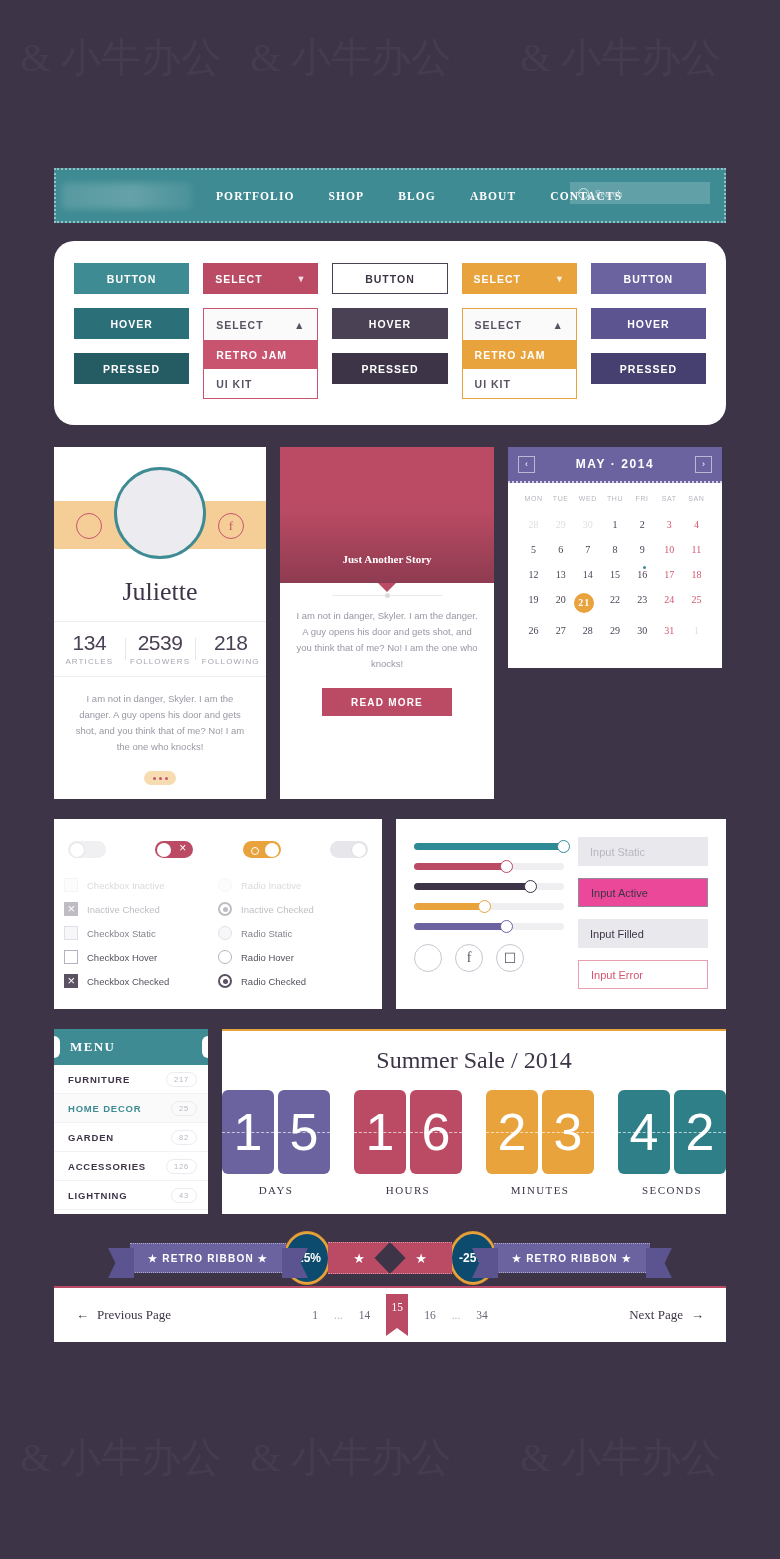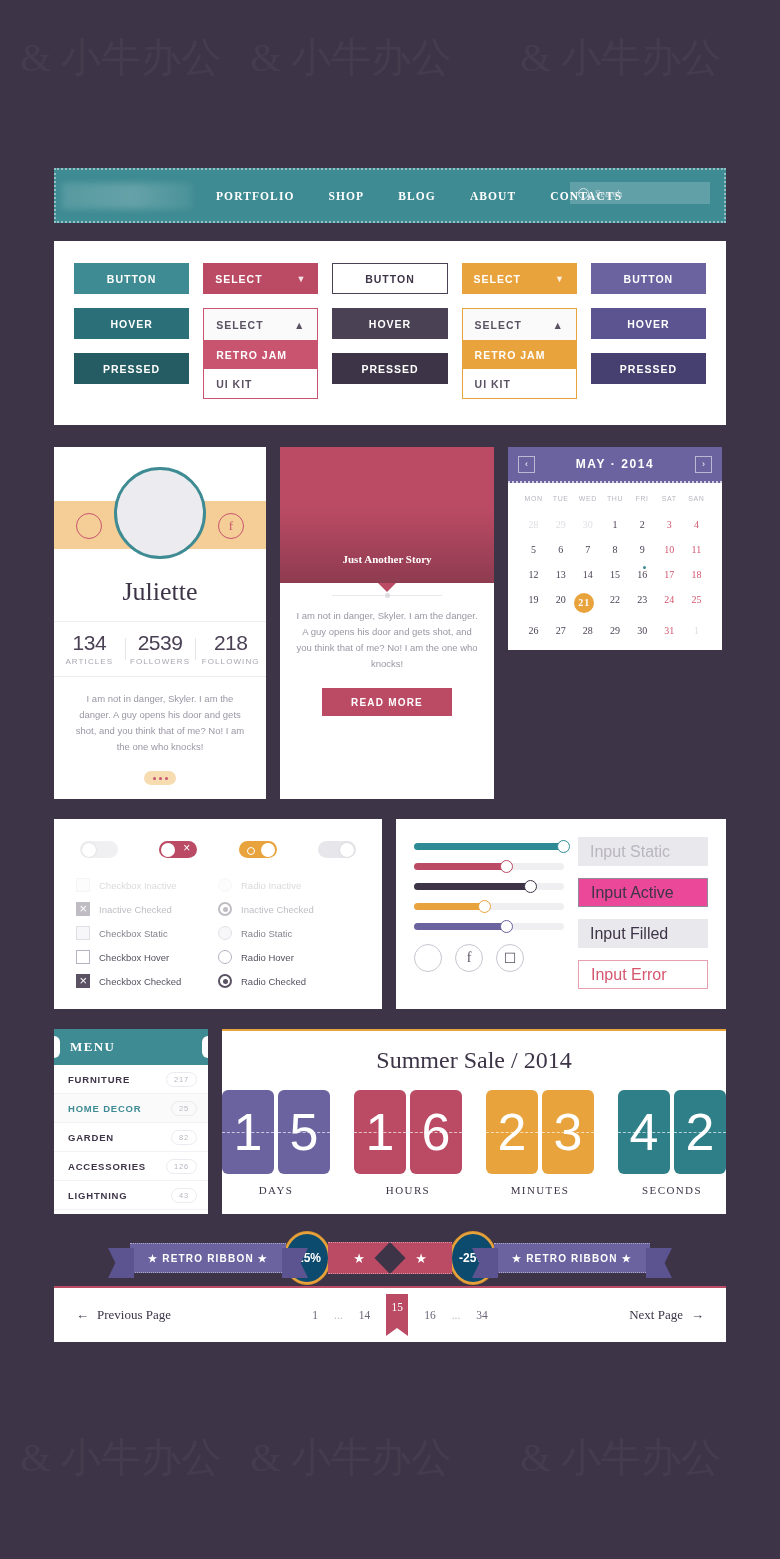--- a/index.html
+++ b/index.html
@@ -31,21 +31,21 @@
     position:absolute; right: 14px; top: 12px;
     width: 140px; height: 22px; background: rgba(255,255,255,0.18);
     display:flex; align-items:center; gap:6px; padding-left:8px;
   }
   .nav-search .sicon { width:11px; height:11px; border:1.6px solid #cfe3e6; border-radius:50%; position:relative; flex:none; }
   .nav-search .sicon:after { content:''; position:absolute; width:5px; height:1.6px; background:#cfe3e6; transform:rotate(45deg); right:-4px; bottom:0px; }
   .nav-search span { color:#bdd6da; font-size:10px; font-family:"Liberation Serif", serif; }
 
   
   .panel { background:#ffffff; }
-  .btn-panel { margin-top: 18px; padding: 22px 20px 26px 20px; display:grid; grid-template-columns: repeat(5, 1fr); gap: 14px 14px; }
+  .btn-panel { margin-top: 18px; padding: 22px 20px 26px 20px; display:grid; grid-template-columns: repeat(5, 1fr); gap: 14px 14px; border-radius: 20px; }
   .bcol { display:flex; flex-direction:column; gap:14px; }
   .btn {
     height: 31px; display:flex; align-items:center; justify-content:center;
     color:#fff; font-size:10.5px; letter-spacing:1px; font-weight:bold;
     font-family:"Liberation Sans", sans-serif; cursor:pointer;
   }
   .btn.ghost { background:#fff; color:#3d3447; border:1.6px solid #4a4155; }
   .sel {
     height:31px; display:flex; align-items:center; justify-content:space-between;
     padding:0 12px; color:#fff; font-size:10.5px; letter-spacing:1px; font-weight:bold; cursor:pointer;
@@ -93,35 +93,35 @@
   .story-sep:after { content:''; position:absolute; left:50%; top:-2px; margin-left:-2.5px; width:5px; height:5px; border-radius:50%; background:#dcdce0; }
   .story-text { padding:12px 16px 0; font-size:9.5px; line-height:16px; color:#9b97a4; text-align:center; }
   .story-btn { margin:16px auto 30px; width:130px; height:28px; background:#bb4b64; color:#fff; font-size:10px; letter-spacing:1.2px; font-weight:bold; display:flex; align-items:center; justify-content:center; cursor:pointer; }
 
   
   .calwrap { width:214px; }
   .cal-card { background:#fff; }
   .cal-head { height:36px; background:#6b63a0; display:flex; align-items:center; justify-content:space-between; padding:0 10px; border-bottom:2px dotted rgba(255,255,255,0.7); }
   .cal-nav { width:17px; height:17px; border:1px solid rgba(255,255,255,0.55); color:#fff; font-size:9px; display:flex; align-items:center; justify-content:center; cursor:pointer; }
   .cal-title { color:#fff; font-size:12px; font-weight:bold; letter-spacing:1.6px; }
-  .cal-grid { padding:12px 12px 7px; }
+  .cal-grid { padding:12px 12px 25px; }
   .cal-row { display:grid; grid-template-columns:repeat(7,1fr); }
   .cal-dow { font-size:7px; color:#b9b6c0; letter-spacing:0.6px; text-align:center; padding-bottom:10px; }
   .cal-cell { text-align:center; font-size:10px; color:#4a4155; font-family:"Liberation Serif", serif; padding:7px 0; position:relative; }
   .cal-cell.mut { color:#dedde2; }
   .cal-cell.wknd { color:#d4566e; }
   .cal-cell.sel span { background:#e8a33d; color:#fff; border-radius:50%; width:20px; height:20px; display:inline-flex; align-items:center; justify-content:center; }
   .cal-cell .dot { position:absolute; top:4px; right:10px; width:3px; height:3px; background:#3f8b93; border-radius:50%; }
   .tooltip { margin-top:12px; background:#3f8b93; padding:12px 14px 13px; position:relative; }
   .tooltip p { color:#fff; font-size:9px; line-height:15px; }
   .tooltip:after { content:''; position:absolute; right:24px; bottom:-11px; border-left:11px solid transparent; border-right:0px solid transparent; border-top:11px solid #3f8b93; }
 
   
   .ctrls { margin-top:20px; display:flex; gap:14px; }
-  .ctrl-left { width:328px; background:#fff; padding:18px 22px 20px; }
+  .ctrl-left { width:328px; background:#fff; padding:18px 10px 20px; }
   .ctrl-right { width:330px; background:#fff; padding:18px 18px 20px; display:flex; gap:14px; }
   .toggles { display:flex; justify-content:space-between; padding:4px 4px 20px; }
   .tg { width:38px; height:17px; border-radius:9px; position:relative; }
   .tg .knob { position:absolute; top:1.5px; width:14px; height:14px; border-radius:50%; background:#fff; }
   .tg.off-light { background:#f0eff2; } .tg.off-light .knob { left:2px; box-shadow:0 0 2px rgba(0,0,0,.15); }
   .tg.on-red { background:#bb4b64; } .tg.on-red .knob { left:2px; } .tg.on-red:after { content:'\00d7'; position:absolute; right:7px; top:0px; color:#fff; font-size:12px; }
   .tg.on-orange { background:#e8a33d; } .tg.on-orange .knob { right:2px; } .tg.on-orange:before { content:''; position:absolute; left:8px; top:5.5px; width:6px; height:6px; border:1.5px solid #fff; border-radius:50%; }
   .tg.off-grey { background:#e7e6ea; } .tg.off-grey .knob { right:2px; box-shadow:0 0 2px rgba(0,0,0,.12); }
   .checkcols { display:flex; }
   .ccol { flex:1; display:flex; flex-direction:column; gap:10px; }
@@ -137,21 +137,21 @@
   .lbl { color:#55505f; }
   .fade-a { opacity:.22; } .fade-b { opacity:.38; } .fade-c { opacity:.72; }
 
   .sliders { width:150px; display:flex; flex-direction:column; gap:13px; padding-top:6px; }
   .sl { height:7px; background:#efeef1; border-radius:4px; position:relative; }
   .sl .fill { position:absolute; left:0; top:0; bottom:0; border-radius:4px; }
   .sl .hnd { position:absolute; top:-3px; width:13px; height:13px; border-radius:50%; background:#fff; border:1.5px solid #cfccd6; }
   .socials { display:flex; gap:13px; margin-top:14px; }
   .sc { width:28px; height:28px; border-radius:50%; border:1.4px solid #c9c6d0; display:flex; align-items:center; justify-content:center; color:#5a5163; font-size:14px; font-family:"Liberation Serif",serif; }
   .inputs { flex:1; display:flex; flex-direction:column; gap:12px; }
-  .inp { height:29px; display:flex; align-items:center; padding:0 12px; font-size:16px; }
+  .inp { height:29px; display:flex; align-items:center; padding:0 12px; font-size:11px; }
   .inp.static { background:#e9e8ec; color:#b9b6c0; }
   .inp.active { background:#ec4899; border:1.4px solid #8f8b9b; color:#3d3447; }
   .inp.filled { background:#e9e8ec; color:#3d3447; }
   .inp.error { background:#fff; border:1.4px solid #e8a0b1; color:#d4566e; }
 
   
   .row4 { margin-top:20px; display:flex; gap:14px; }
   .menu { width:156px; background:#fff; }
   .menu-head { height:36px; background:#3f8b93; color:#fff; display:flex; align-items:center; padding-left:16px; font-family:"Liberation Serif", serif; font-size:13px; font-weight:bold; letter-spacing:1.4px; position:relative; }
   .menu-head:before, .menu-head:after { content:''; position:absolute; top:7px; width:6px; height:22px; background:#fff; }

